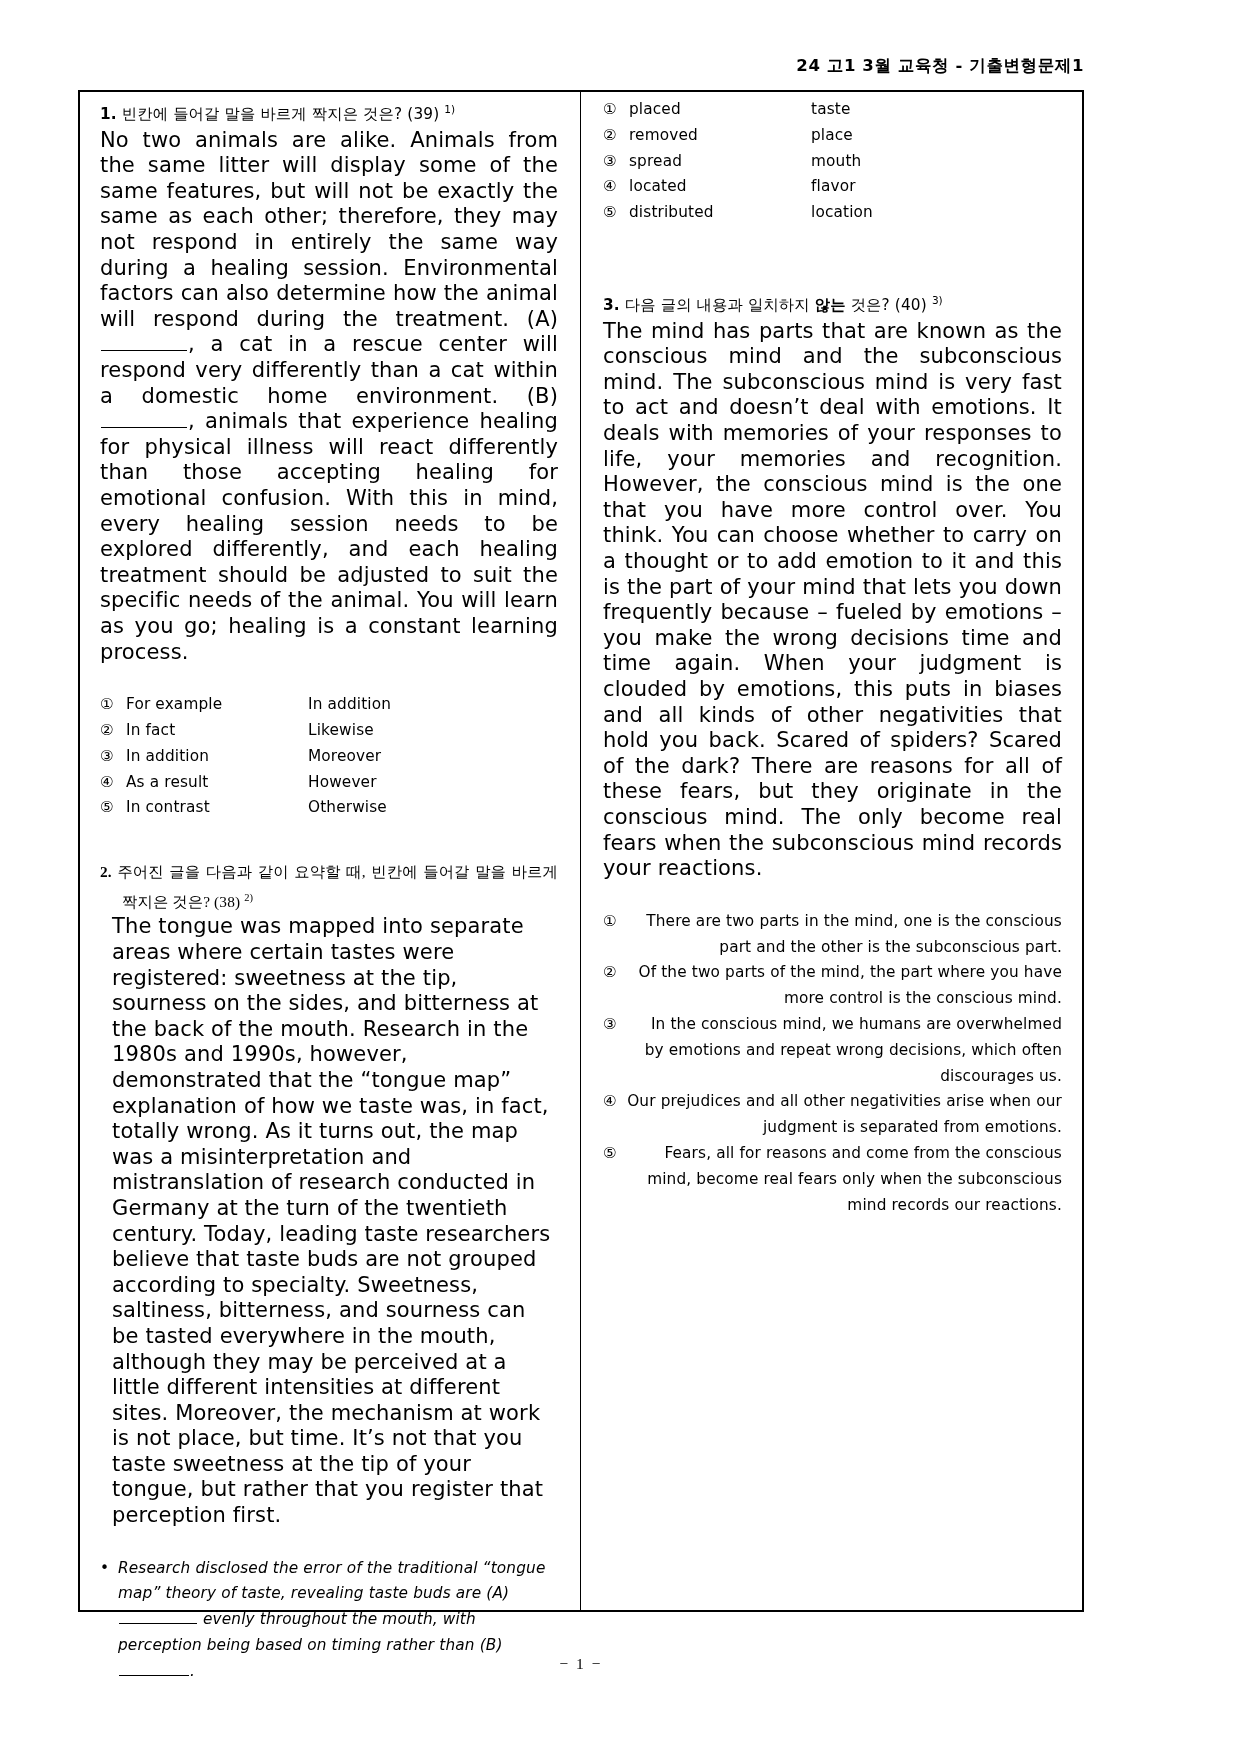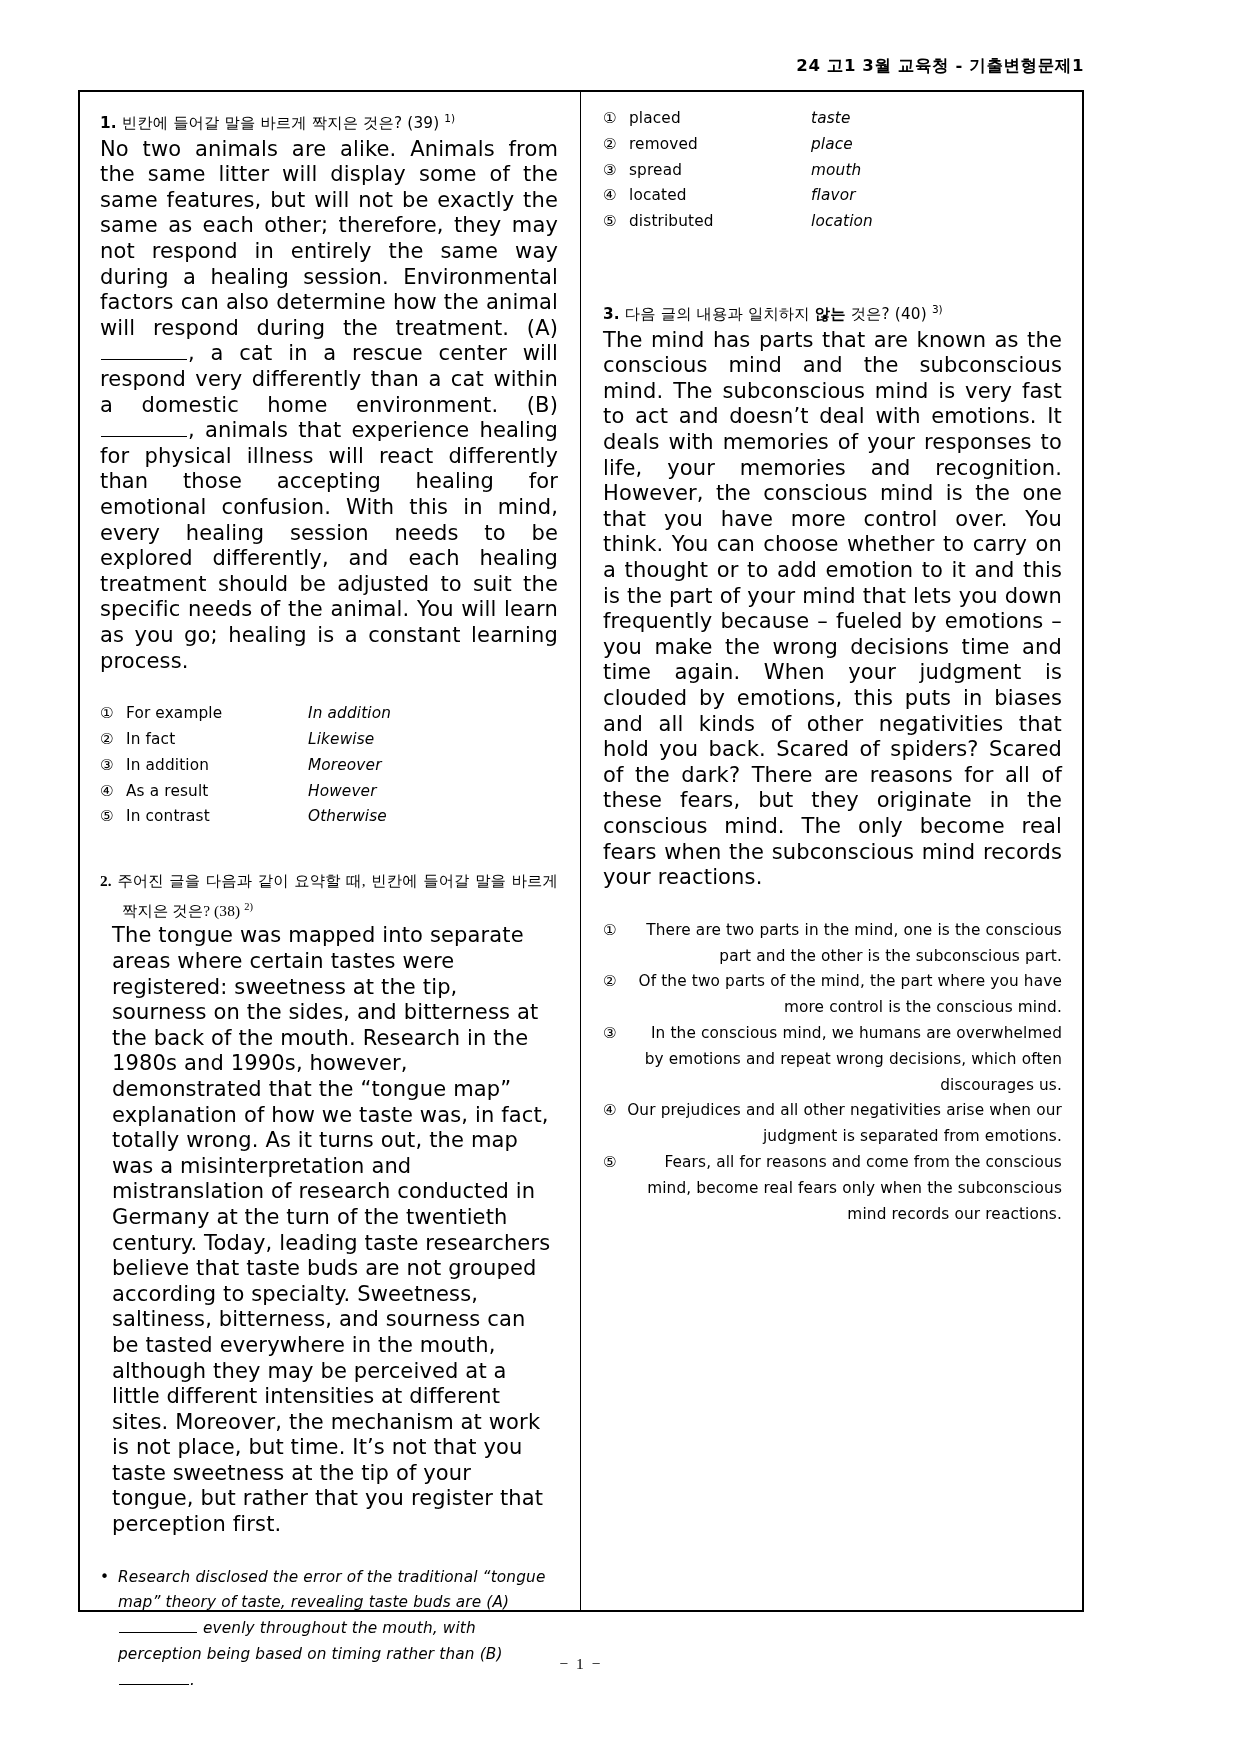--- a/index.html
+++ b/index.html
@@ -50,21 +50,21 @@
     position: absolute;
     left: 78px;
     top: 90px;
     width: 1006px;
     height: 1522px;
     box-sizing: border-box;
     display: flex;
   }
   .col {
     box-sizing: border-box;
-    padding: 16px 22px 10px 22px;
+    padding: 7px 22px 10px 22px;
     width: 503px;
     position: relative;
   }
   .col-left {
     border-right: 1.6px solid #000;
   }
   
   .qhead {
     font-size: 15.3px;
     line-height: 25.6px;
@@ -120,21 +120,21 @@
   }
   .pairrow .marker {
     width: 26px;
     flex: 0 0 26px;
     font-size: 15px;
   }
   .pairrow .a {
     width: 182px;
     flex: 0 0 182px;
   }
-  .pairrow .b { flex: 1 1 auto; font-style: italic; }
+  .pairrow .b { flex: 1 1 auto; }
 
   
   .choicelist {
     font-size: 15.3px;
     line-height: 25.8px;
     letter-spacing: 0.15px;
   }
   .choice {
     display: flex;
     align-items: flex-start;

